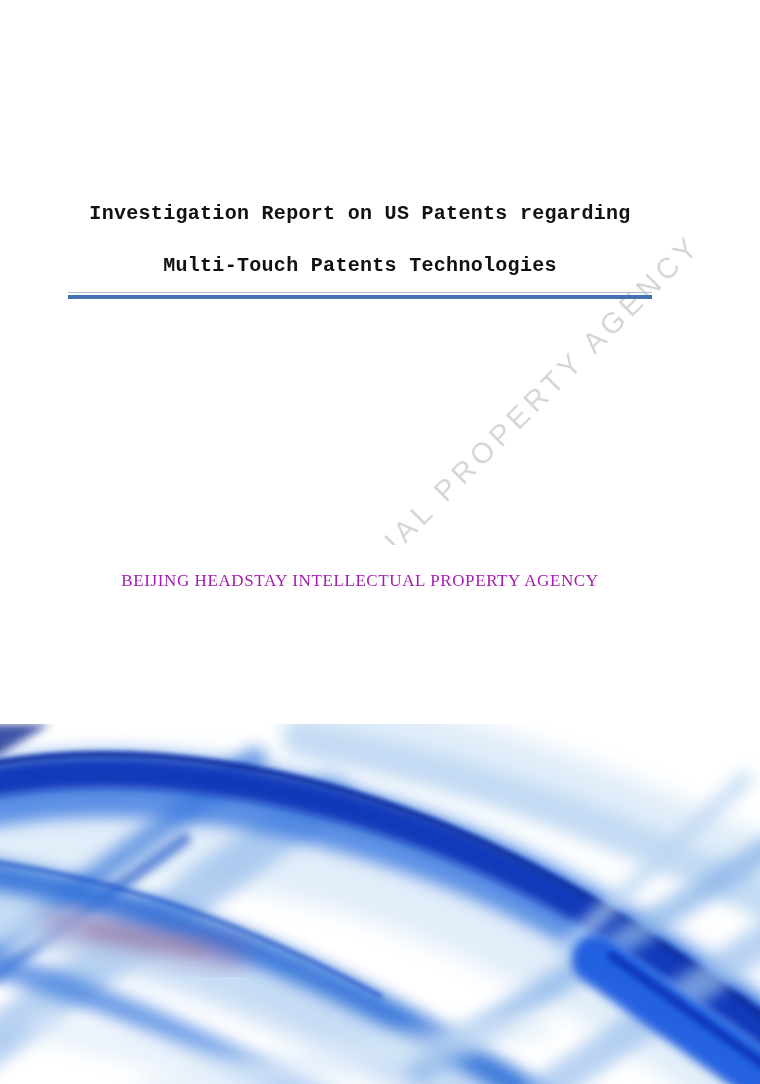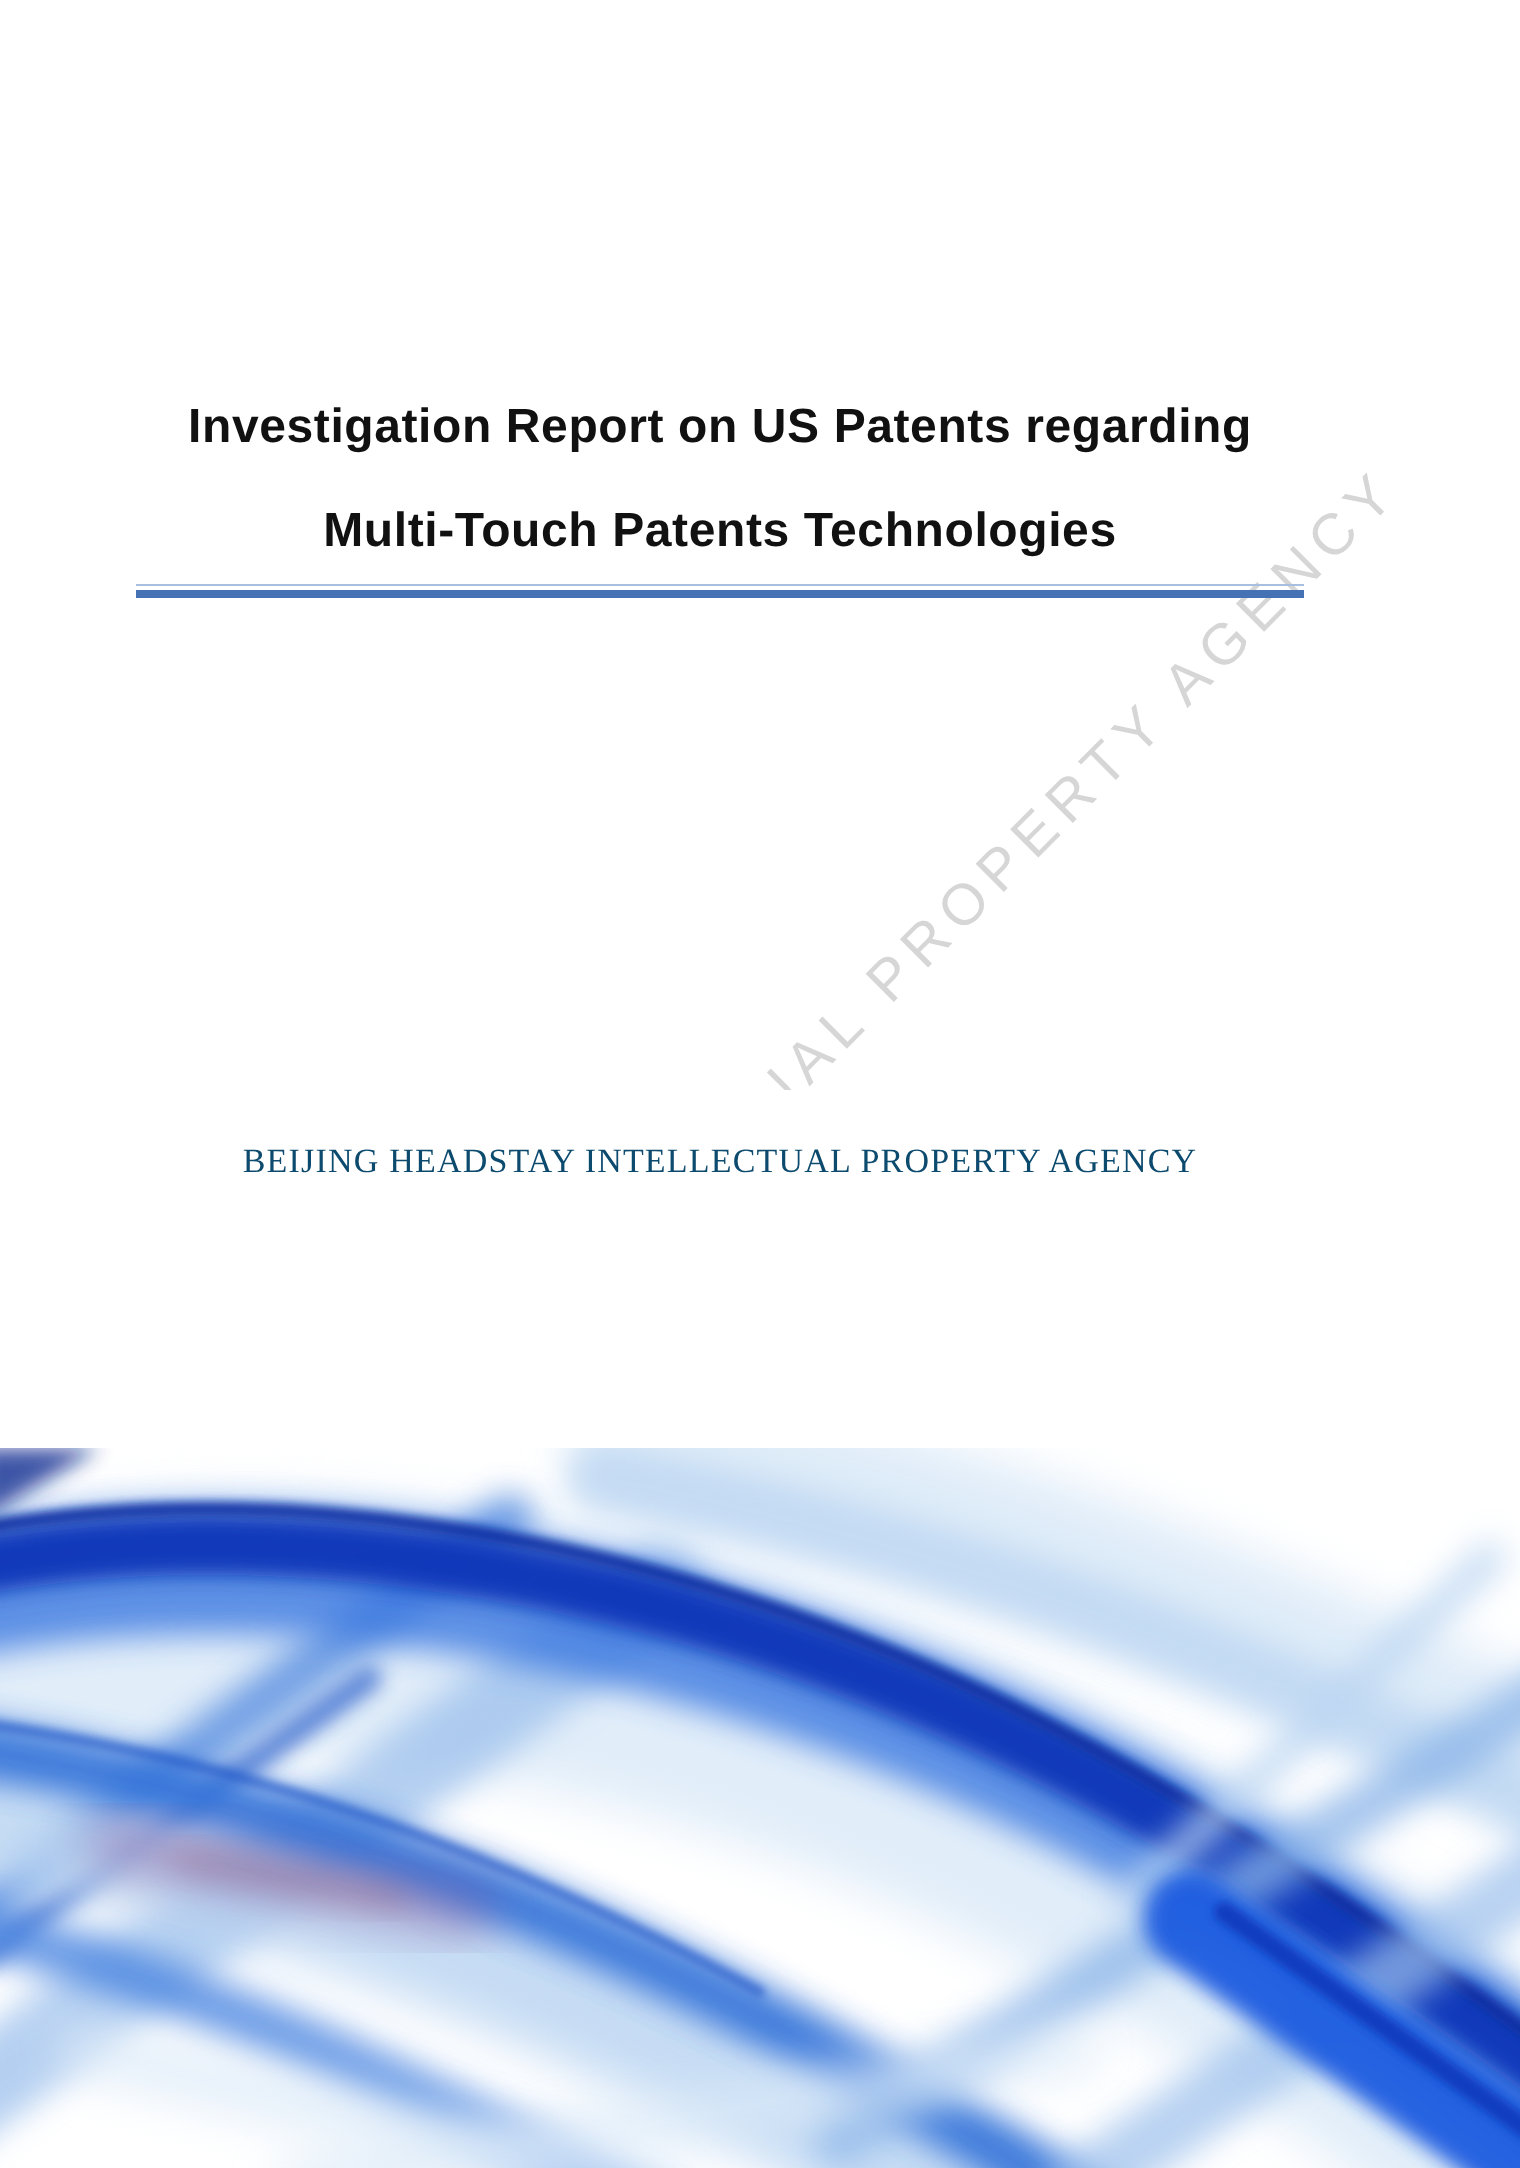--- a/index.html
+++ b/index.html
@@ -9,23 +9,23 @@
     background:#ffffff;
     overflow:hidden;
     font-family:"Liberation Serif", serif;
   }
   
   .title-block{
     position:absolute;left:68px;top:188px;width:584px;
     text-align:center;z-index:3;
   }
   .title-line{
-    font-family:Liberation Sans, sans-serif;
+    font-family:Liberation Mono, monospace;
     font-weight:bold;
-    font-size:24px;
+    font-size:20px;
     line-height:52px;
     color:var(--title_text,#111);
     letter-spacing:0.3px;
     white-space:nowrap;
   }
   
   .divider{
     position:absolute;left:68px;top:292px;width:584px;height:7px;z-index:3;
     background:linear-gradient(to bottom,
       var(--divider_light,#a8c0dd) 0px, var(--divider_light,#a8c0dd) 1px,
@@ -47,21 +47,21 @@
     transform:rotate(-45deg);
     transform-origin:100% 50%;
   }
   
   .agency-line{
     position:absolute;left:68px;top:570px;width:584px;
     text-align:center;z-index:3;
     font-family:"Liberation Serif", serif;
     font-size:17px;line-height:22px;
     letter-spacing:0.6px;
-    color:#0c4a6e;
+    color:#a21caf;
     white-space:nowrap;
   }
   
   .wave-wrap{position:absolute;left:0;top:724px;width:760px;height:360px;z-index:2;}
   svg{display:block;}
   .st{fill:none;stroke-linecap:round;}
   .c-pale  {stroke:var(--wave_pale,#dceaf8);}
   .c-light {stroke:var(--wave_light,#bcd6f2);}
   .c-lmid  {stroke:#9cc0ec;}
   .c-mid   {stroke:var(--wave_mid,#2f6fd8);}

